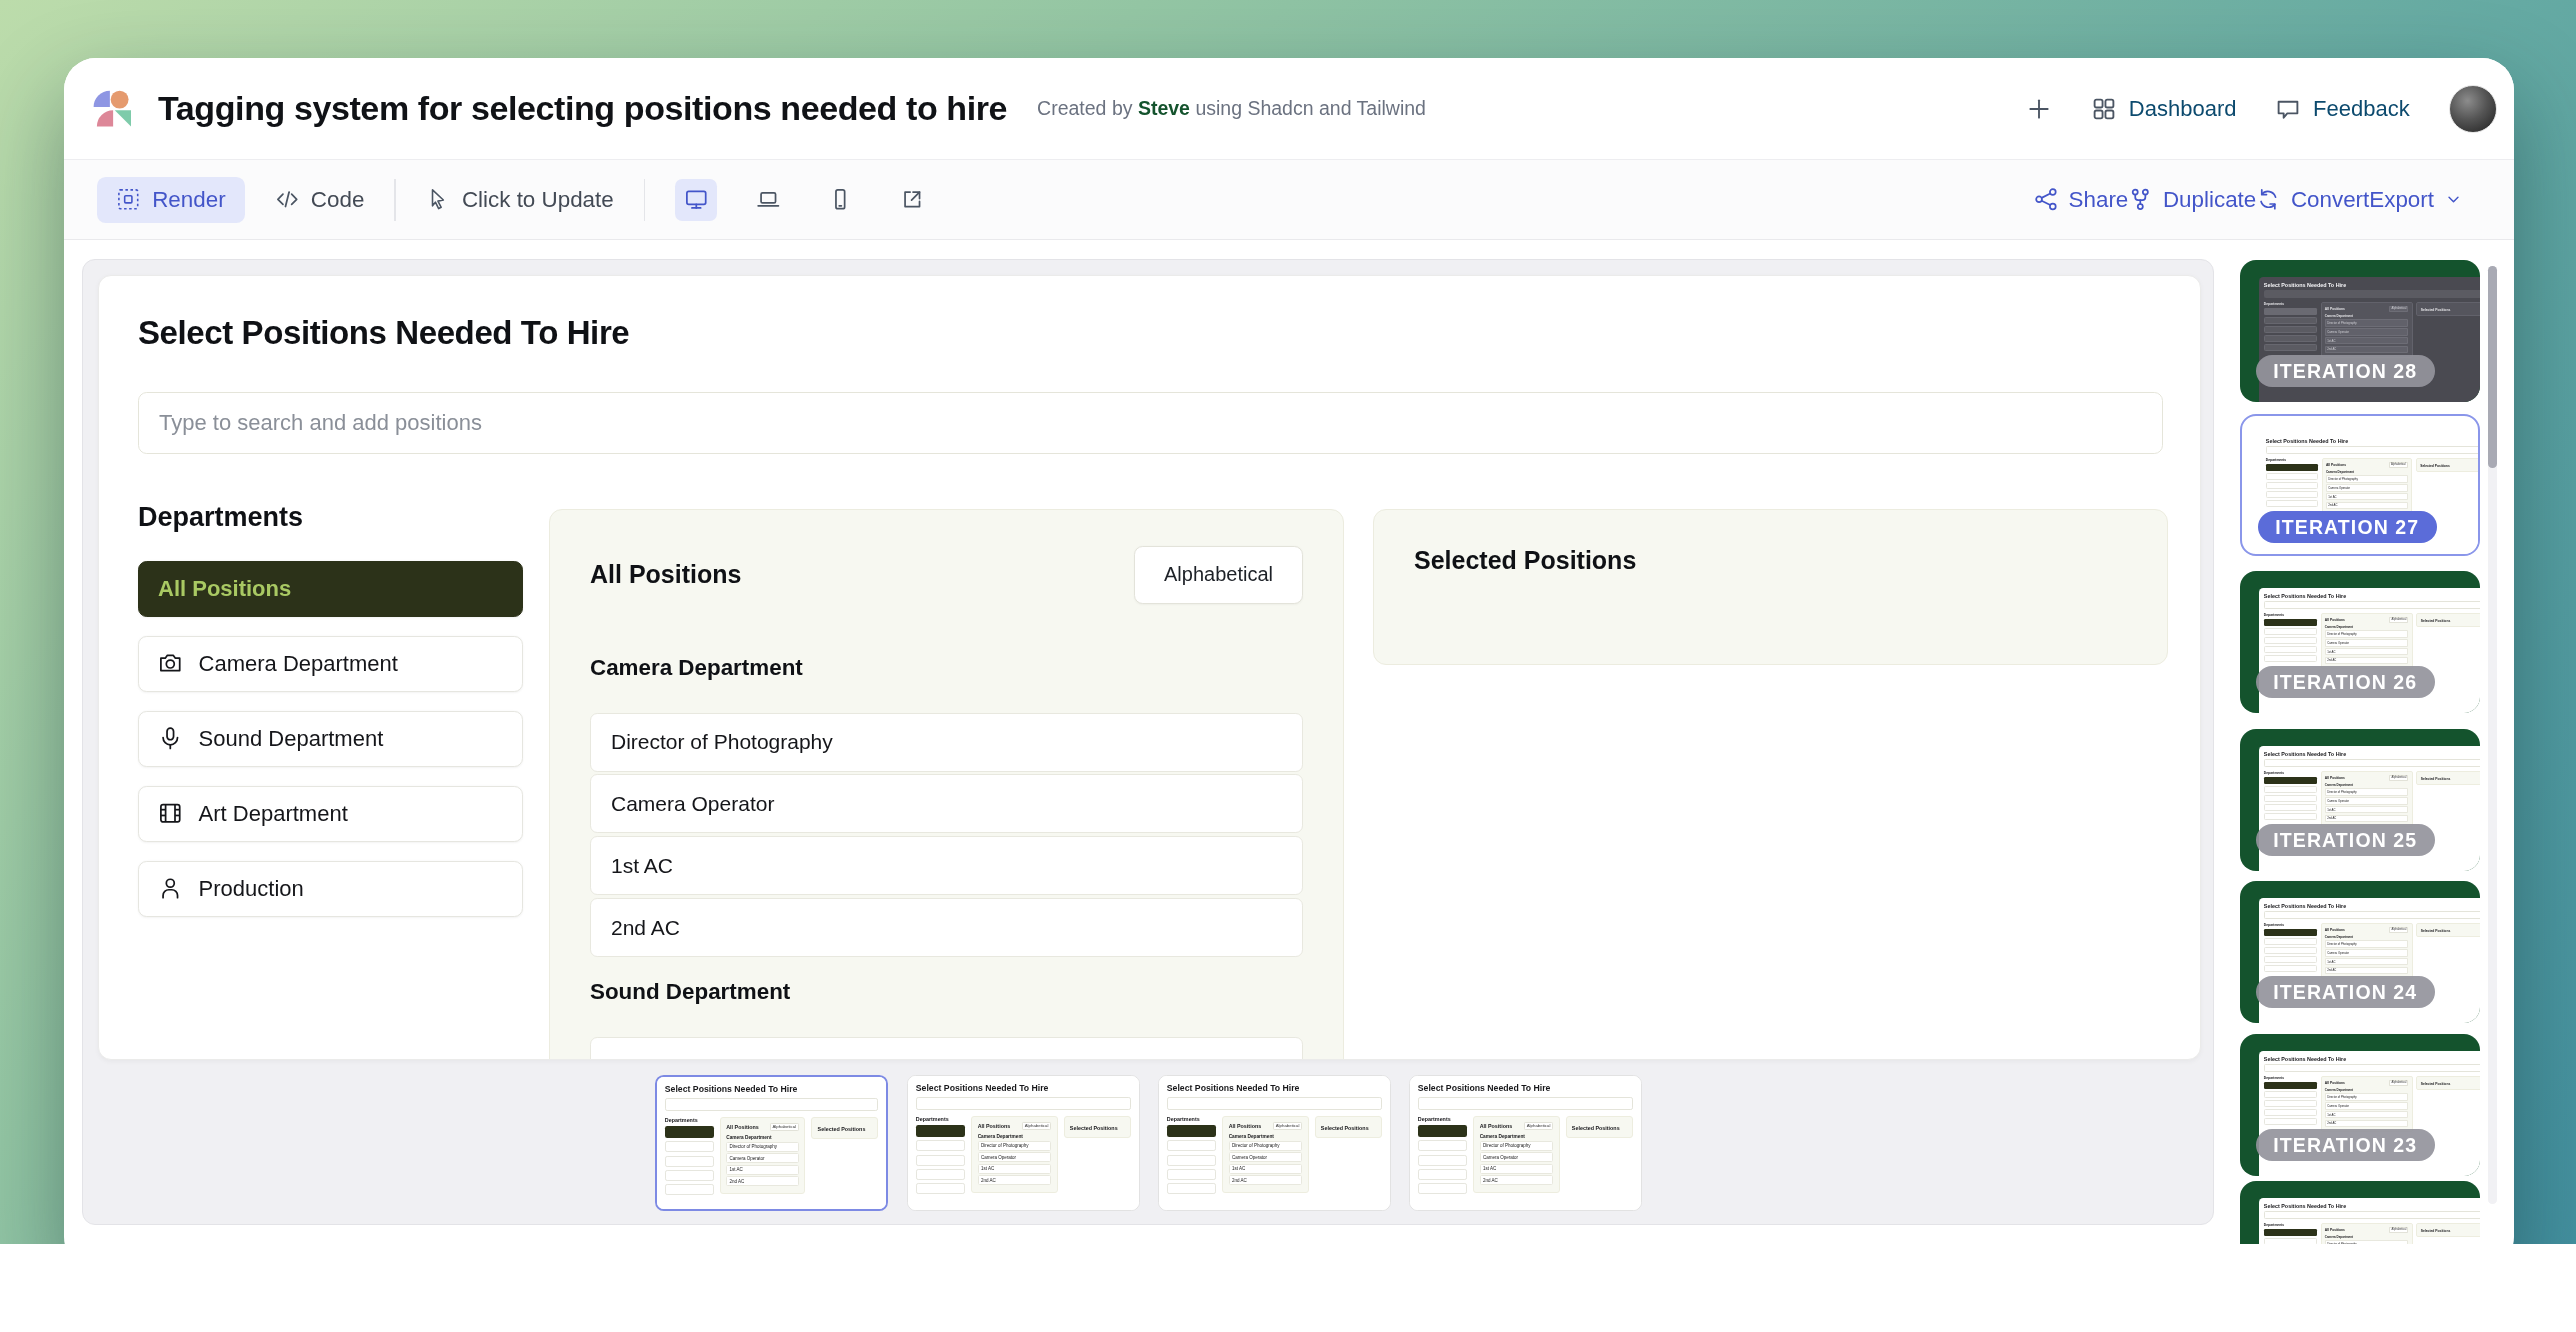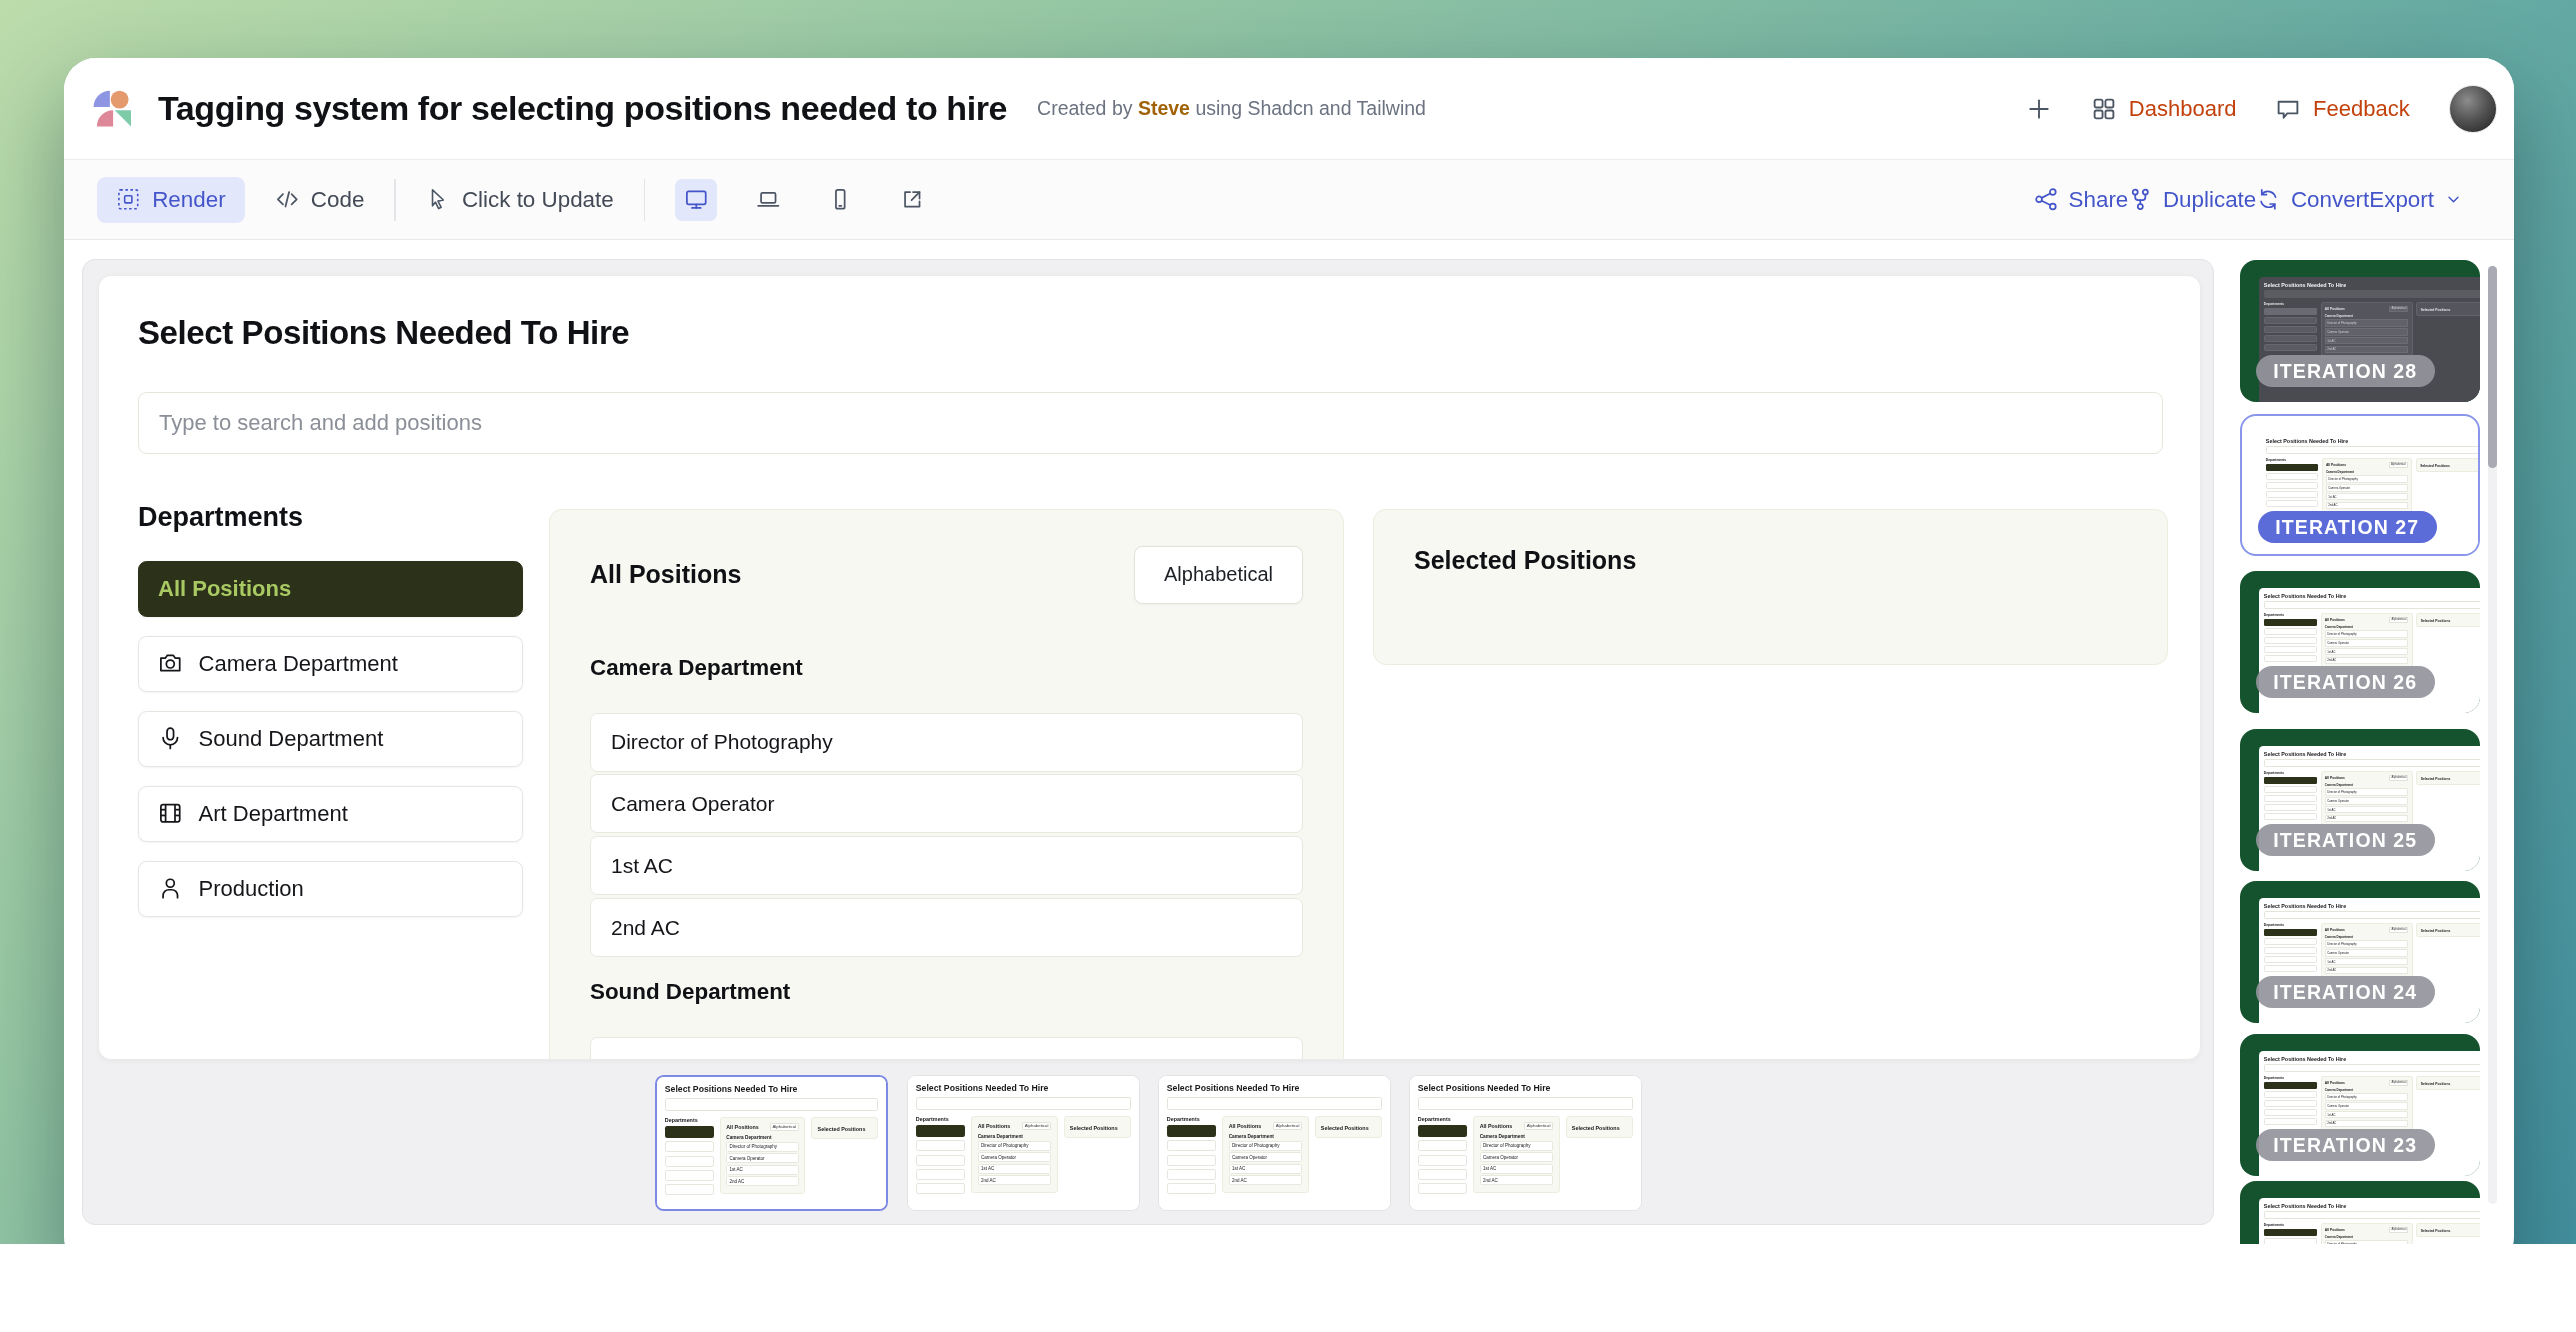--- a/index.html
+++ b/index.html
@@ -21,23 +21,23 @@
   
   .header {
     position:absolute; left:0; top:0; right:0; height:101px;
     display:flex; align-items:center; padding:0 17.3px 0 27.5px; background:#fff;
   }
   .logo { width:39px; height:39px; flex:none; }
   .app-title {
     margin-left:27.5px; font-size:34px; font-weight:700; color:#101216; letter-spacing:-0.4px; white-space:nowrap;
   }
   .created-by { margin-left:30px; font-size:19.5px; color:#6b7280; white-space:nowrap; }
-  .created-by b { color:#a16207; font-weight:700;text-align:right; }
+  .created-by b { color:#14532d; font-weight:700;text-align:right; }
   .header-right { margin-left:auto; display:flex; align-items:center; gap:39px; }
-  .hdr-item { display:flex; align-items:center; gap:11.6px; font-size:22px; color:#c2410c; cursor:pointer;justify-content:flex-end; }
+  .hdr-item { display:flex; align-items:center; gap:11.6px; font-size:22px; color:#0c4a6e; cursor:pointer;justify-content:flex-end; }
   .hdr-icon { width:26px; height:26px; display:block; }
   .avatar {
     width:48px; height:48px; border-radius:50%;
     background: radial-gradient(circle at 38% 32%, #8c8c8c 0%, #555 45%, #1d1d1d 100%);
     border:1.4px solid #e5e5e5;
   }
   
   .toolbar {
     position:absolute; left:0; top:101px; right:0; height:81px;
     background:#fbfbfc; border-top:1.4px solid #ededf0; border-bottom:1.4px solid #e9e9ec;

